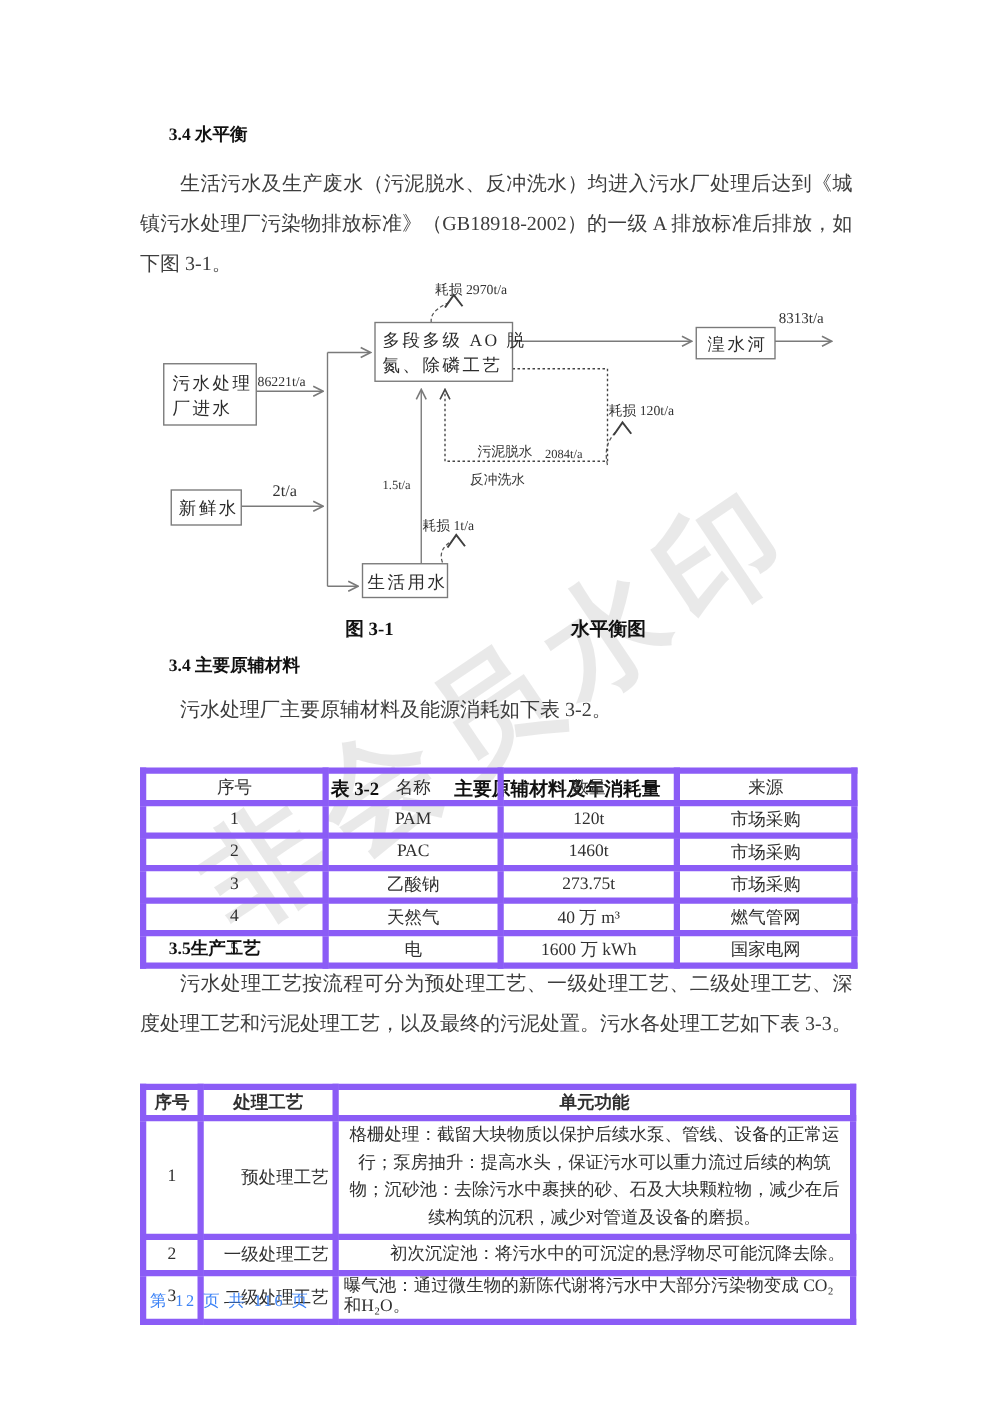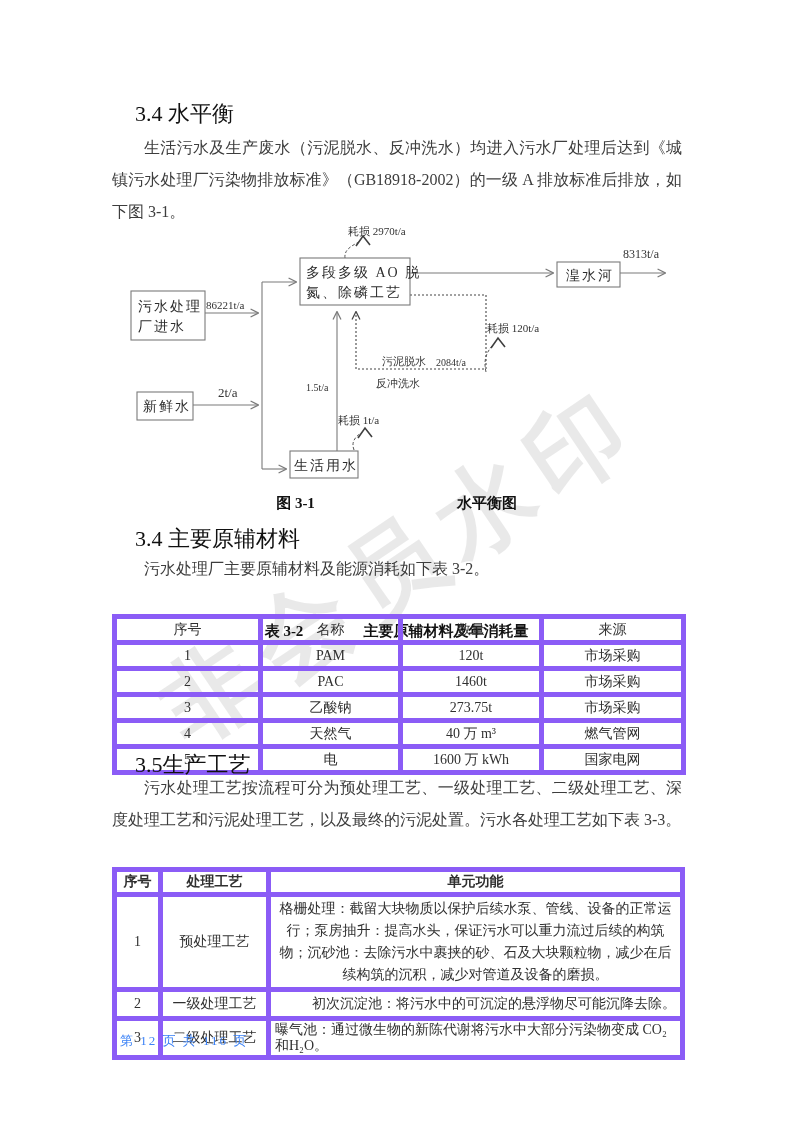--- a/index.html
+++ b/index.html
@@ -8,36 +8,36 @@
     font-family:"Liberation Serif","DejaVu Serif",serif;color:#2f2f2f;
   }
   .wm{
     position:absolute;left:80px;top:472px;width:640px;height:190px;
     display:flex;align-items:center;justify-content:center;
     font-size:96px;letter-spacing:14px;color:rgba(0,0,0,0.085);
     transform:rotate(-34deg);white-space:nowrap;z-index:0;user-select:none;
     font-family:"Liberation Sans","DejaVu Sans",sans-serif;font-weight:bold;
   }
   .layer{position:absolute;inset:0;z-index:1;}
-  .h1{position:absolute;font-size:22px;font-weight:normal;color:#111;}
+  .h1{position:absolute;font-size:14px;font-weight:bold;color:#111;}
   .para{position:absolute;width:570px;font-size:16px;line-height:32px;
         text-align:justify;text-indent:2em;color:#3d3d3d;}
   .cap{position:absolute;left:0;width:793px;display:flex;justify-content:center;
        font-weight:bold;color:#111;font-size:15px;}
   .cap .gap1{width:46px;}
   .cap .gap2{width:60px;}
   table{border-collapse:collapse;position:absolute;table-layout:fixed;
         font-size:14px;color:#303030;}
   td,th{border:5px solid #8b5cf6;padding:0 3px;overflow:hidden;}
   .t2{left:112px;top:614px;width:569px;}
   .t2 td,.t2 th{text-align:center;height:21px;font-weight:normal;}
   .t3{left:112px;top:867px;width:568px;}
   .t3 th{height:20px;font-weight:bold;text-align:center;}
   .t3 .num{text-align:center;}
-  .t3 .proc{text-align:center;}
+  .t3 .proc{text-align:right;}
   .t3 .fn{text-align:center;line-height:22px;padding:1px 4px;}
   .t3 .fn2{text-align:right;padding-left:28px;}
   .t3 .fn3{text-align:left;line-height:16px;padding:1px 4px;}
   .footer{position:absolute;left:120px;top:1032px;font-size:13px;color:#3b82f6;
           letter-spacing:2px;}
   svg text{font-family:"Liberation Serif","DejaVu Serif",serif;fill:#333;}
   svg .boxtxt{font-size:14px;letter-spacing:2px;fill:#2c2c2c;}
   svg .lbl{font-size:11px;fill:#333;}
 </style>
 </head>

